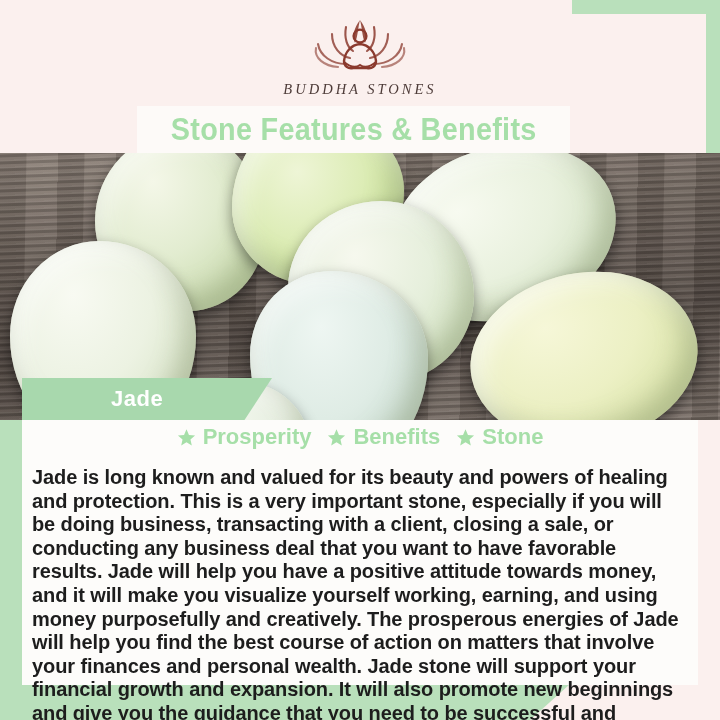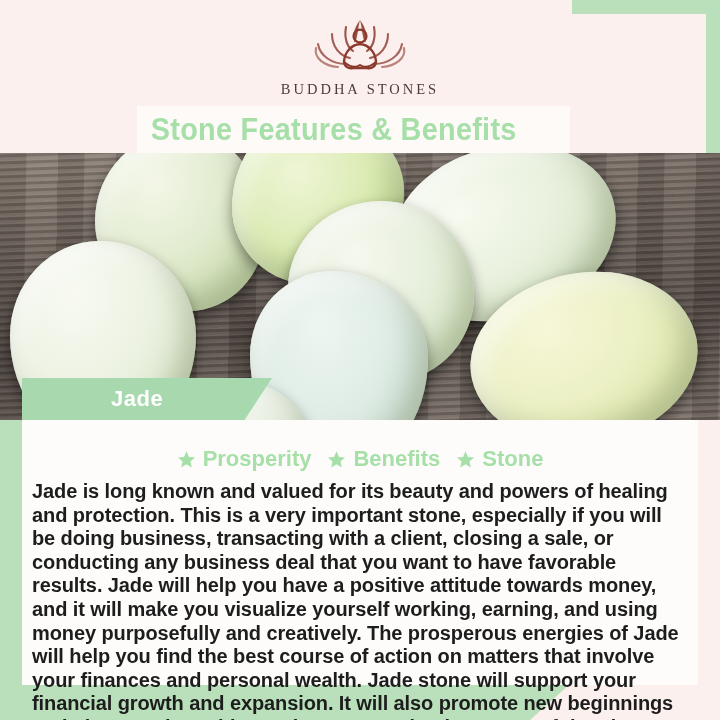--- a/index.html
+++ b/index.html
@@ -44,35 +44,36 @@
     background:#b9e0bb;
     clip-path:polygon(0 0,100% 0,93% 100%,0 100%);
   }
 
   
   .logo-block{
     position:absolute;top:14px;left:0;right:0;
     display:flex;flex-direction:column;
     align-items:center;justify-content:flex-start;
     z-index:6;
+    font-style:italic;
   }
   .logo-mark{width:120px;height:62px;display:block;}
   .logo-word{
     margin-top:5px;
     font-family:"Liberation Serif", serif;
     font-size:14.5px;letter-spacing:3px;
     color:#4d3b38;font-weight:400;
   }
 
   
   .title-banner{
     position:absolute;left:137px;top:106px;
     width:433px;height:47px;
     background:#fdfaf8;
-    display:flex;align-items:center;justify-content:flex-start;
+    display:flex;align-items:center;justify-content:center;
     z-index:7;
   }
   .title-text{
     font-size:31px;font-weight:bold;
     color:#a6dfa8;
     letter-spacing:.3px;
     transform:scaleX(.93);
     white-space:nowrap;
     font-family:"Liberation Sans", sans-serif;
   }
@@ -137,23 +138,23 @@
   }
 
   
   .panel{
     position:absolute;left:22px;top:420px;
     width:676px;height:265px;
     background:#fdfcfa;
     z-index:4;
   }
   .benefits{
-    display:flex;align-items:center;justify-content:center;
+    display:flex;align-items:flex-start;justify-content:center;
     gap:16px;height:42px;
-    padding-top:18px;
+    padding-top:4px;
   }
   .benefit{
     display:flex;align-items:center;gap:7px;
     color:#a6dfa8;font-size:22px;font-weight:bold;
     white-space:nowrap;
   }
   .star{width:19px;height:19px;display:block;flex:none;}
   .body-copy{
     padding:0 8px 0 10px;
     font-size:20px;

